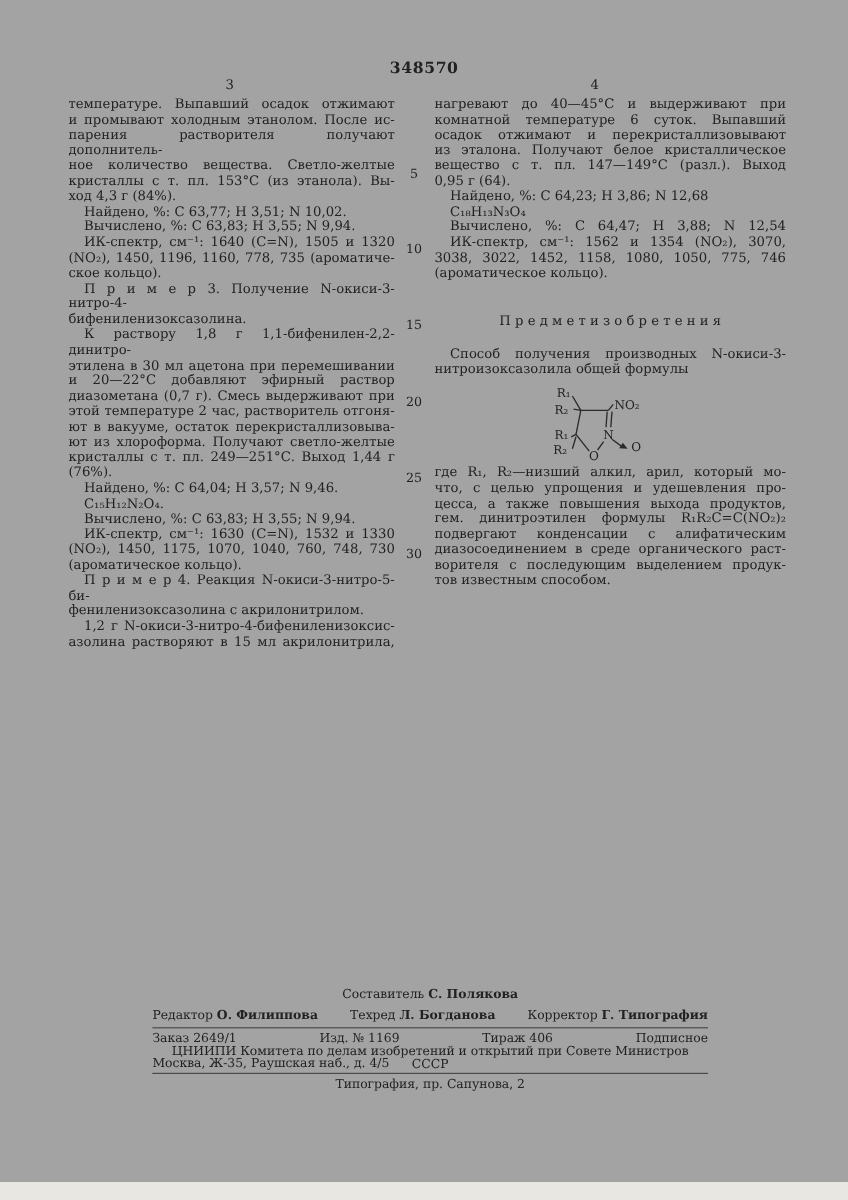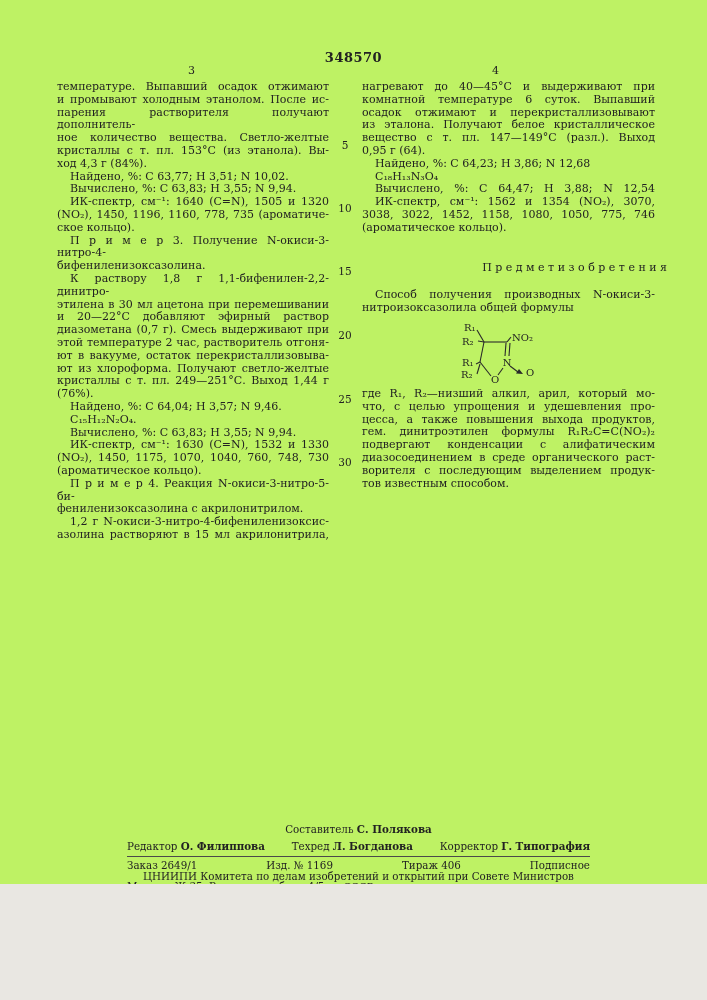--- a/index.html
+++ b/index.html
@@ -3,37 +3,37 @@
 <meta charset="utf-8">
 <style>
   html,body { margin:0; padding:0; }
   body {
     width:707px; height:1000px;
     background:#e9e7e2;
     font-family:"DejaVu Serif","Liberation Serif",serif;
     color:#222;
   }
   .page {
-    position:relative; width:707px; height:884px;
-    background:#bef264; overflow:hidden;
+    position:relative; width:707px; height:985px;
+    background:#a3a3a3; overflow:hidden;
   }
   
   .patent-number {
     position:absolute; top:50px; left:0; width:707px;
     text-align:center; font-weight:bold; font-size:13px; letter-spacing:0.5px;
   }
   .colpage { position:absolute; top:64px; font-size:11px; }
   .colpage-left  { left:188px; }
   .colpage-right { left:492px; }
 
   
   .col { position:absolute; font-size:11px; line-height:12.8px; }
   #col-left      { left:57px;  top:81px;  width:272px; }
   #col-right-top { left:362px; top:81px;  width:293px; }
-  #claim-heading { left:374px; top:262px; width:293px; text-align:right; font-size:11px; }
+  #claim-heading { left:362px; top:262px; width:293px; text-align:center; font-size:11px; }
   #claim-intro   { left:362px; top:289px; width:293px; }
   #claim-body    { left:362px; top:388px; width:293px; }
 
   .ln { width:100%; min-height:12.8px; }
   .j  { text-align:justify; text-align-last:justify; }
   .in { text-indent:13px; }
 
   
   .gutter span {
     position:absolute; left:334px; width:22px; text-align:center;

